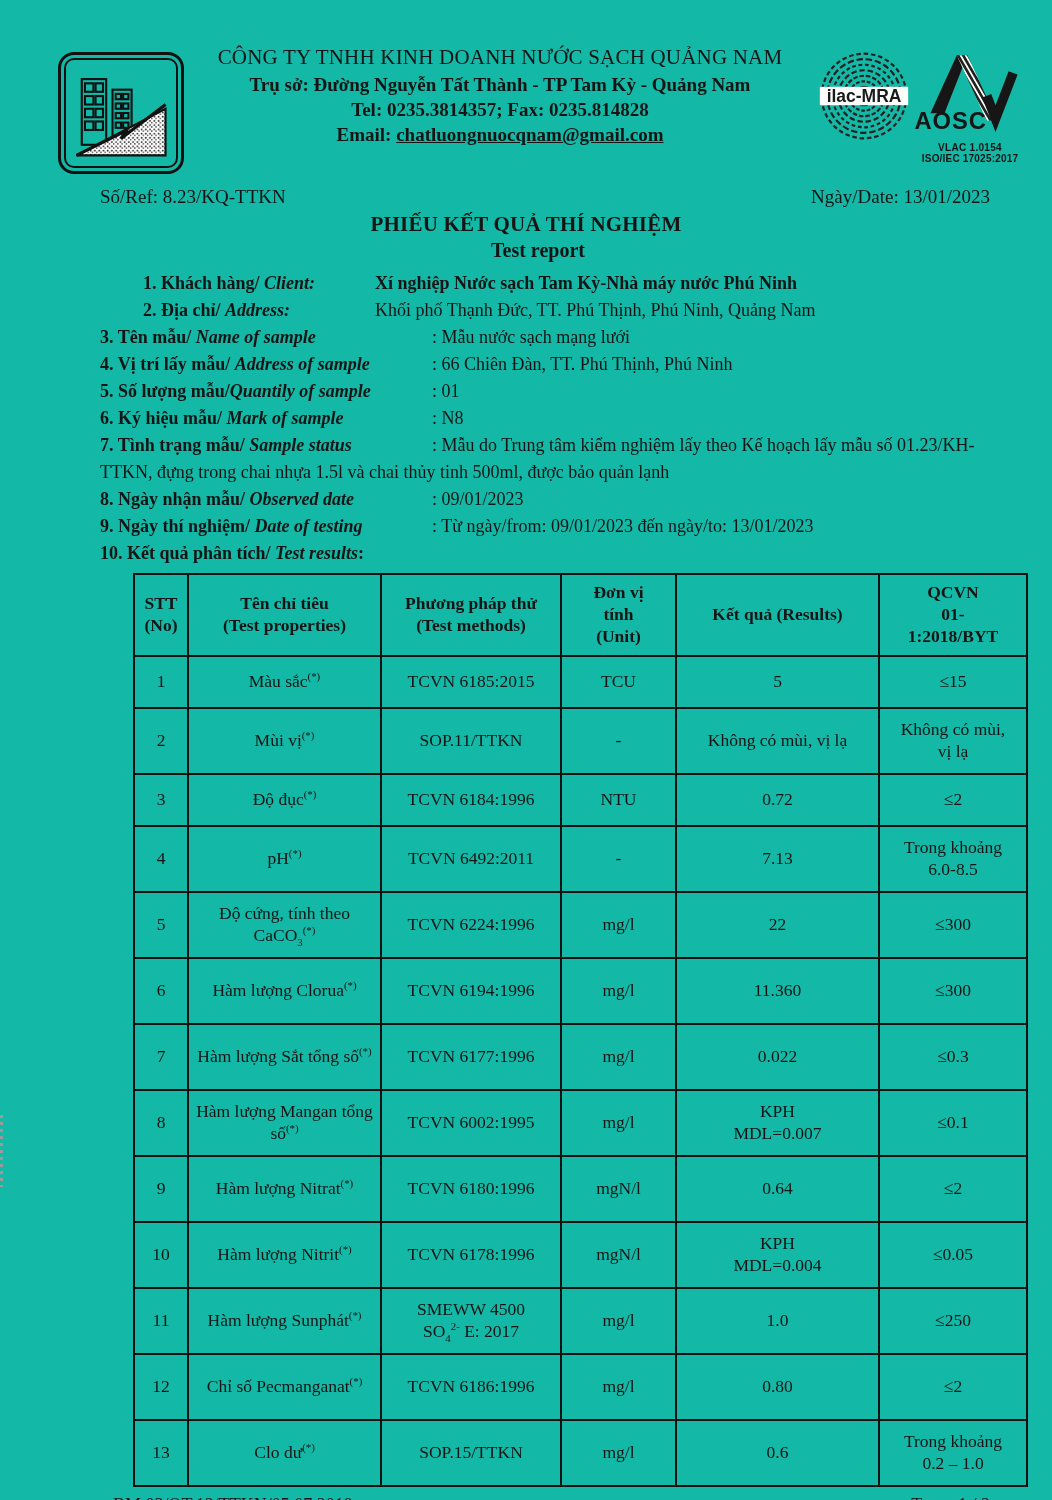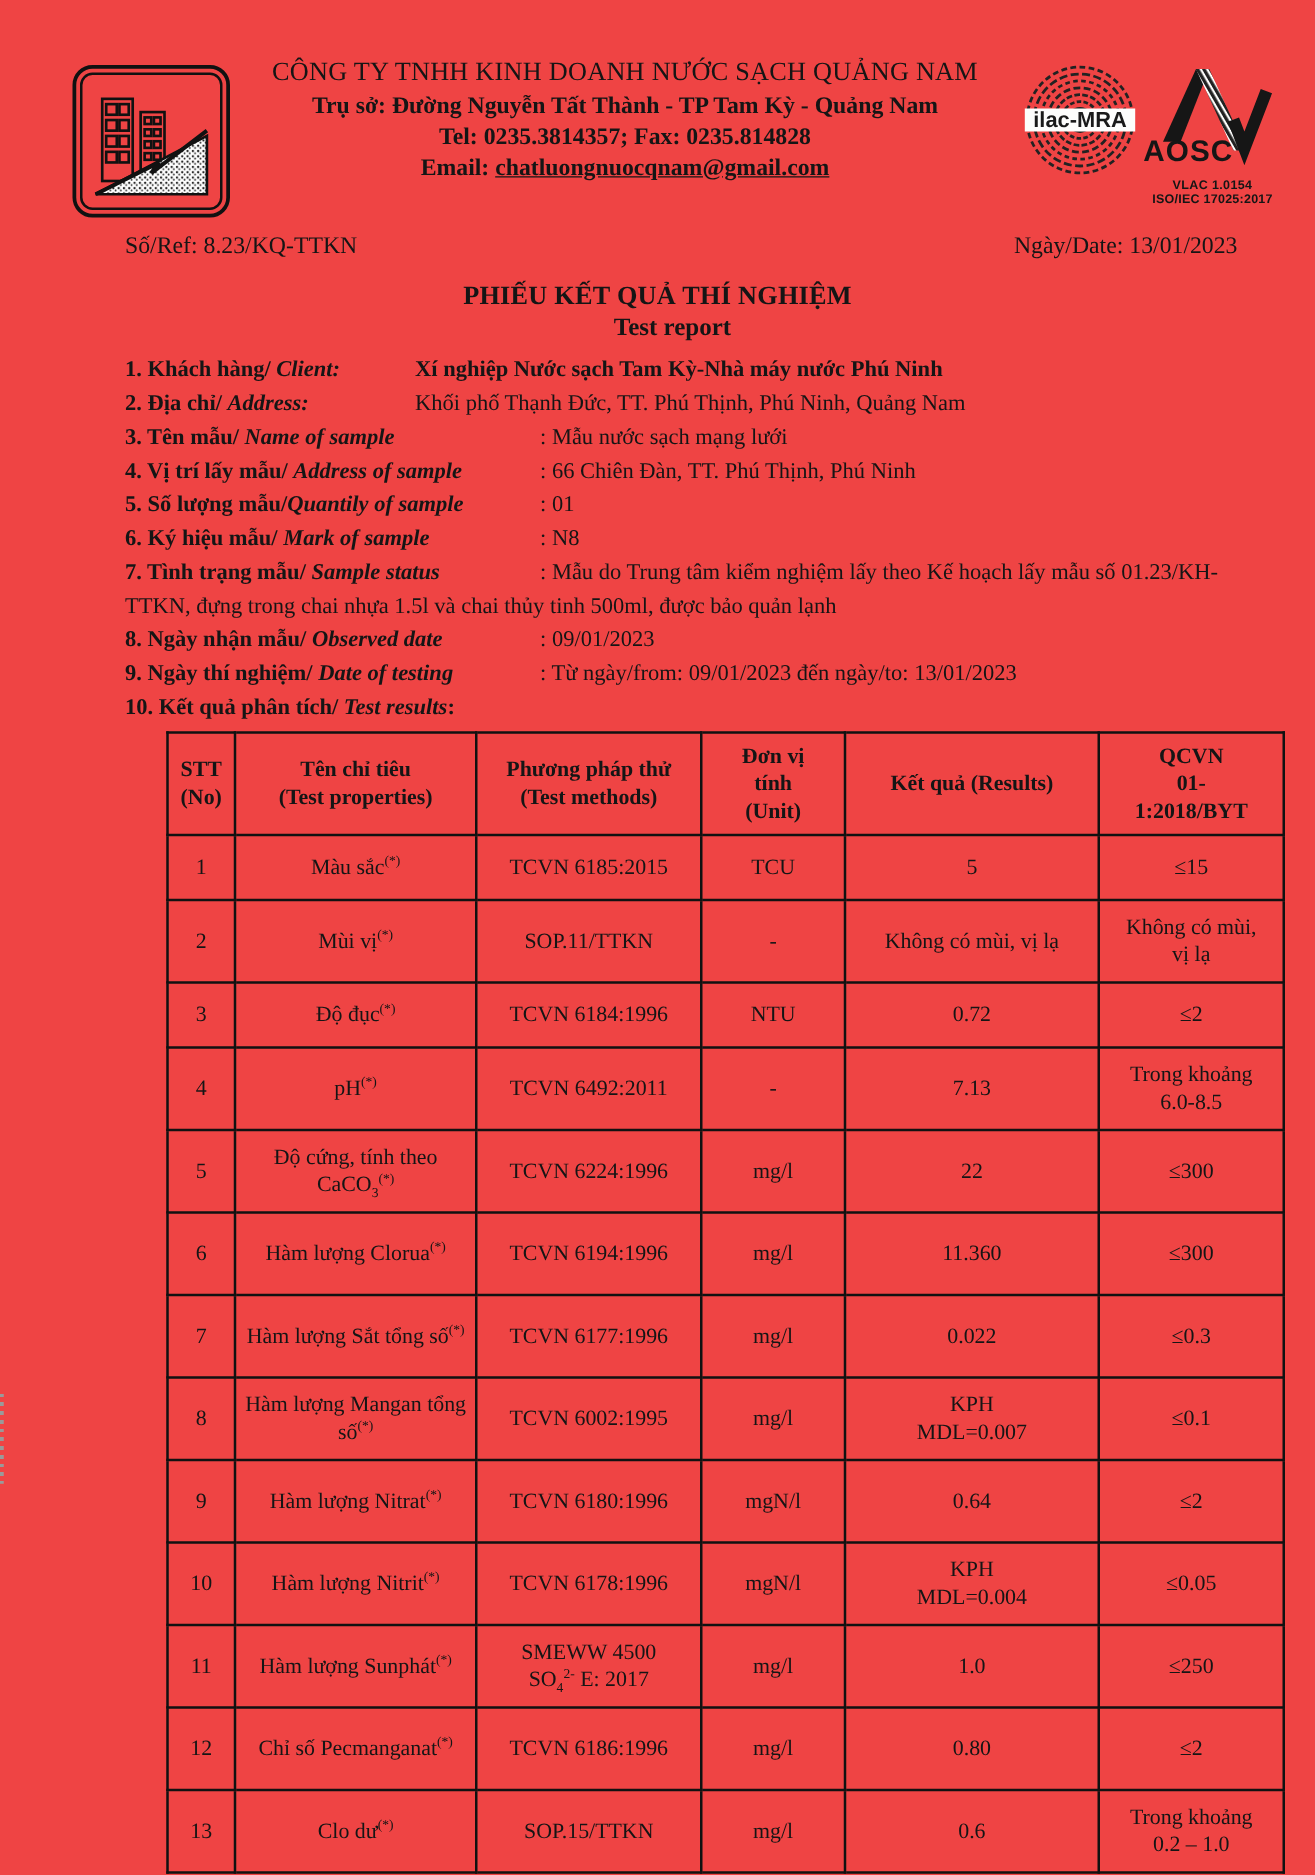--- a/index.html
+++ b/index.html
@@ -1,18 +1,18 @@
 <!DOCTYPE html>
 <html><head>
 <meta charset="utf-8">
 <style>
   html,body{margin:0;padding:0;background:#e8e8e8;}
   .page{
     position:relative;width:1052px;height:1500px;margin:0 auto;
-    background:#ef4444;color:#151515;
+    background:#14b8a6;color:#151515;
     font-family:"Liberation Serif","DejaVu Serif",serif;
     overflow:hidden;
   }
   
   .hdr{display:flex;align-items:flex-start;padding:44px 18px 0 58px;}
   .logo-box{
     width:114px;height:110px;border:3px solid #111;border-radius:16px;
     padding:3px;flex:0 0 auto;margin-top:8px;
   }
   .logo-box-inner{width:100%;height:100%;border:2px solid #111;border-radius:10px;box-sizing:border-box;}
@@ -22,28 +22,28 @@
   .hdr-address{font-size:19px;font-weight:bold;}
   .hdr-tel{font-size:19px;font-weight:bold;}
   .hdr-email{font-size:19px;font-weight:bold;}
   .hdr-email .addr{text-decoration:underline;}
   .hdr-right{flex:0 0 auto;width:218px;display:flex;flex-wrap:wrap;justify-content:flex-start;align-items:flex-start;padding-top:6px;}
   .accred-captions{width:120px;margin-left:96px;text-align:center;font-family:"Liberation Sans","DejaVu Sans",sans-serif;}
   .cap1{font-size:10px;font-weight:bold;letter-spacing:.3px;}
   .cap2{font-size:10px;font-weight:bold;letter-spacing:.2px;}
   
   .refline{display:flex;justify-content:space-between;padding:12px 62px 0 100px;font-size:19px;align-items:center;}
-  .doc-title{text-align:center;font-size:21px;font-weight:bold;margin-top:16px;letter-spacing:.2px;}
+  .doc-title{text-align:center;font-size:21px;font-weight:bold;margin-top:4px;letter-spacing:.2px;}
   .doc-subtitle{text-align:center;font-size:20px;font-weight:bold;margin-top:2px;padding-left:24px;}
   
   .info{padding:8px 56px 0 100px;font-size:18px;}
   .info p{margin:0;line-height:27px;}
   .info .lab{display:inline-block;font-weight:bold;}
   .info .lab i{font-style:italic;}
-  .info .lw1{min-width:232px;}
+  .info .lw1{min-width:232px;margin-left:43px;}
   .info .lw2{min-width:332px;}
   .info .val-bold{font-weight:bold;}
   
   table.results{
     border-collapse:collapse;margin:6px 0 0 133px;
     font-size:17.5px;table-layout:fixed;
   }
   table.results th,table.results td{
     border:2px solid #111;text-align:center;vertical-align:middle;
     padding:3px 4px;line-height:1.25;overflow:hidden;

